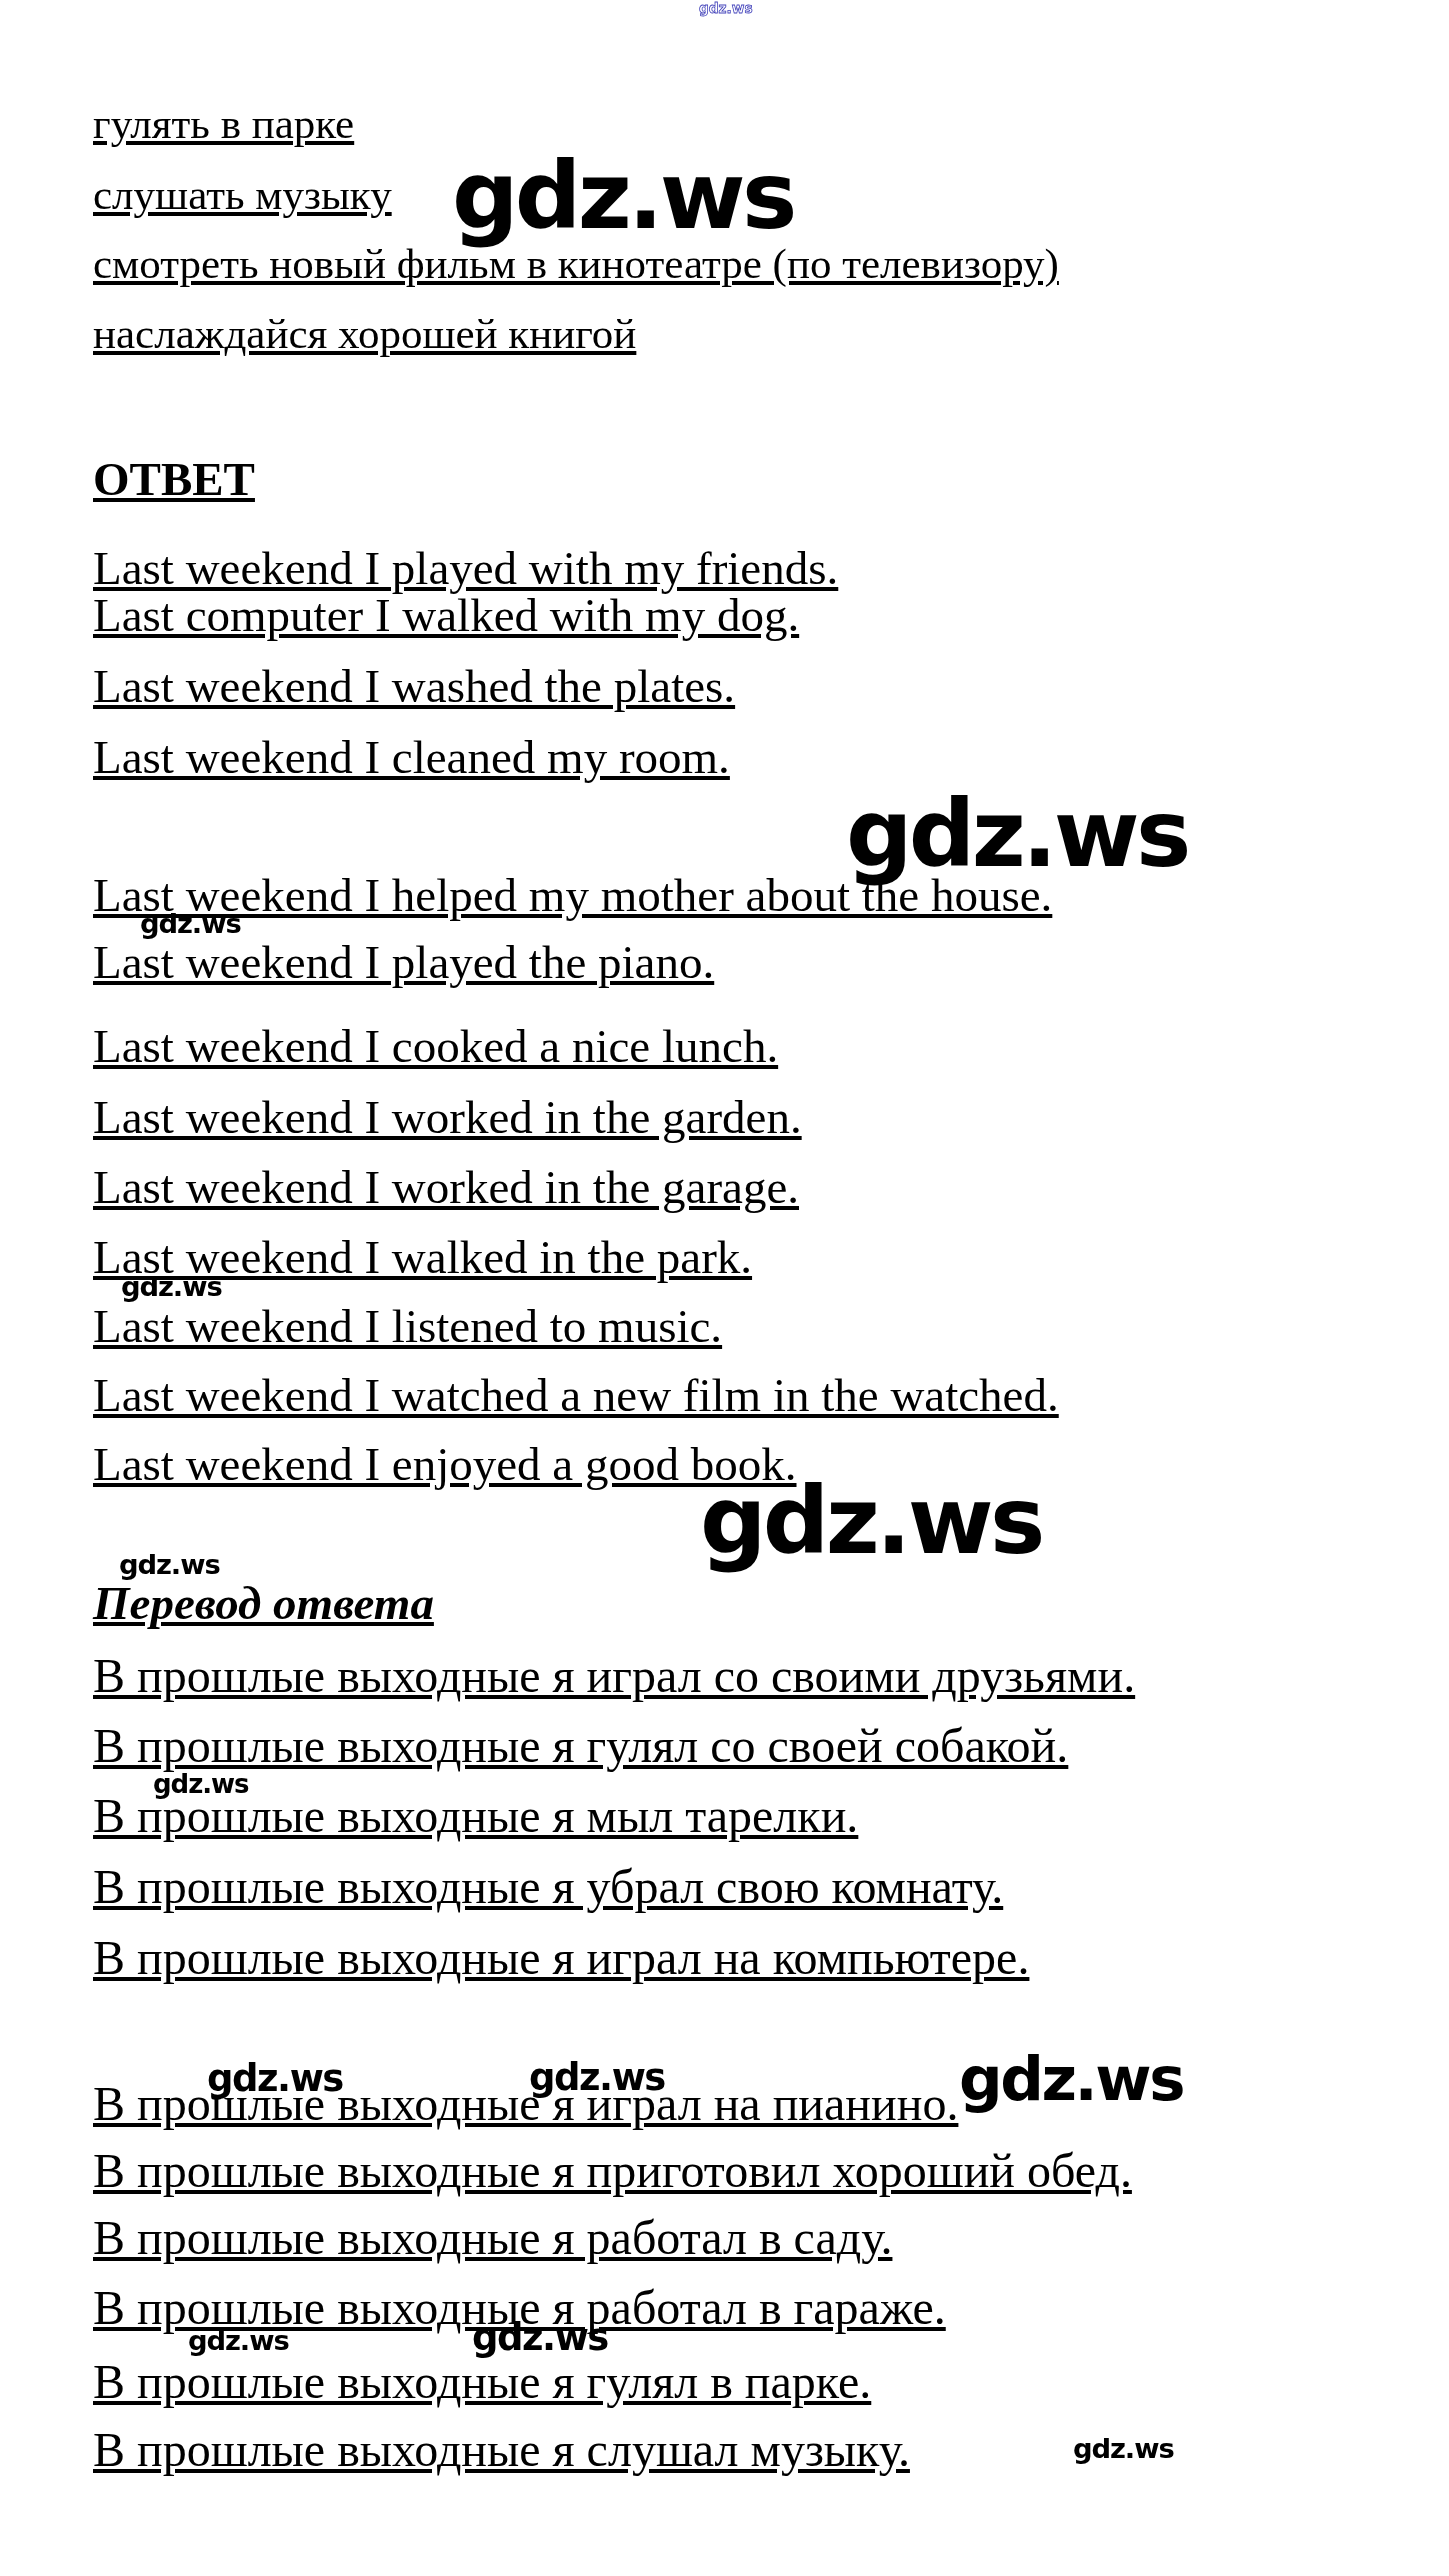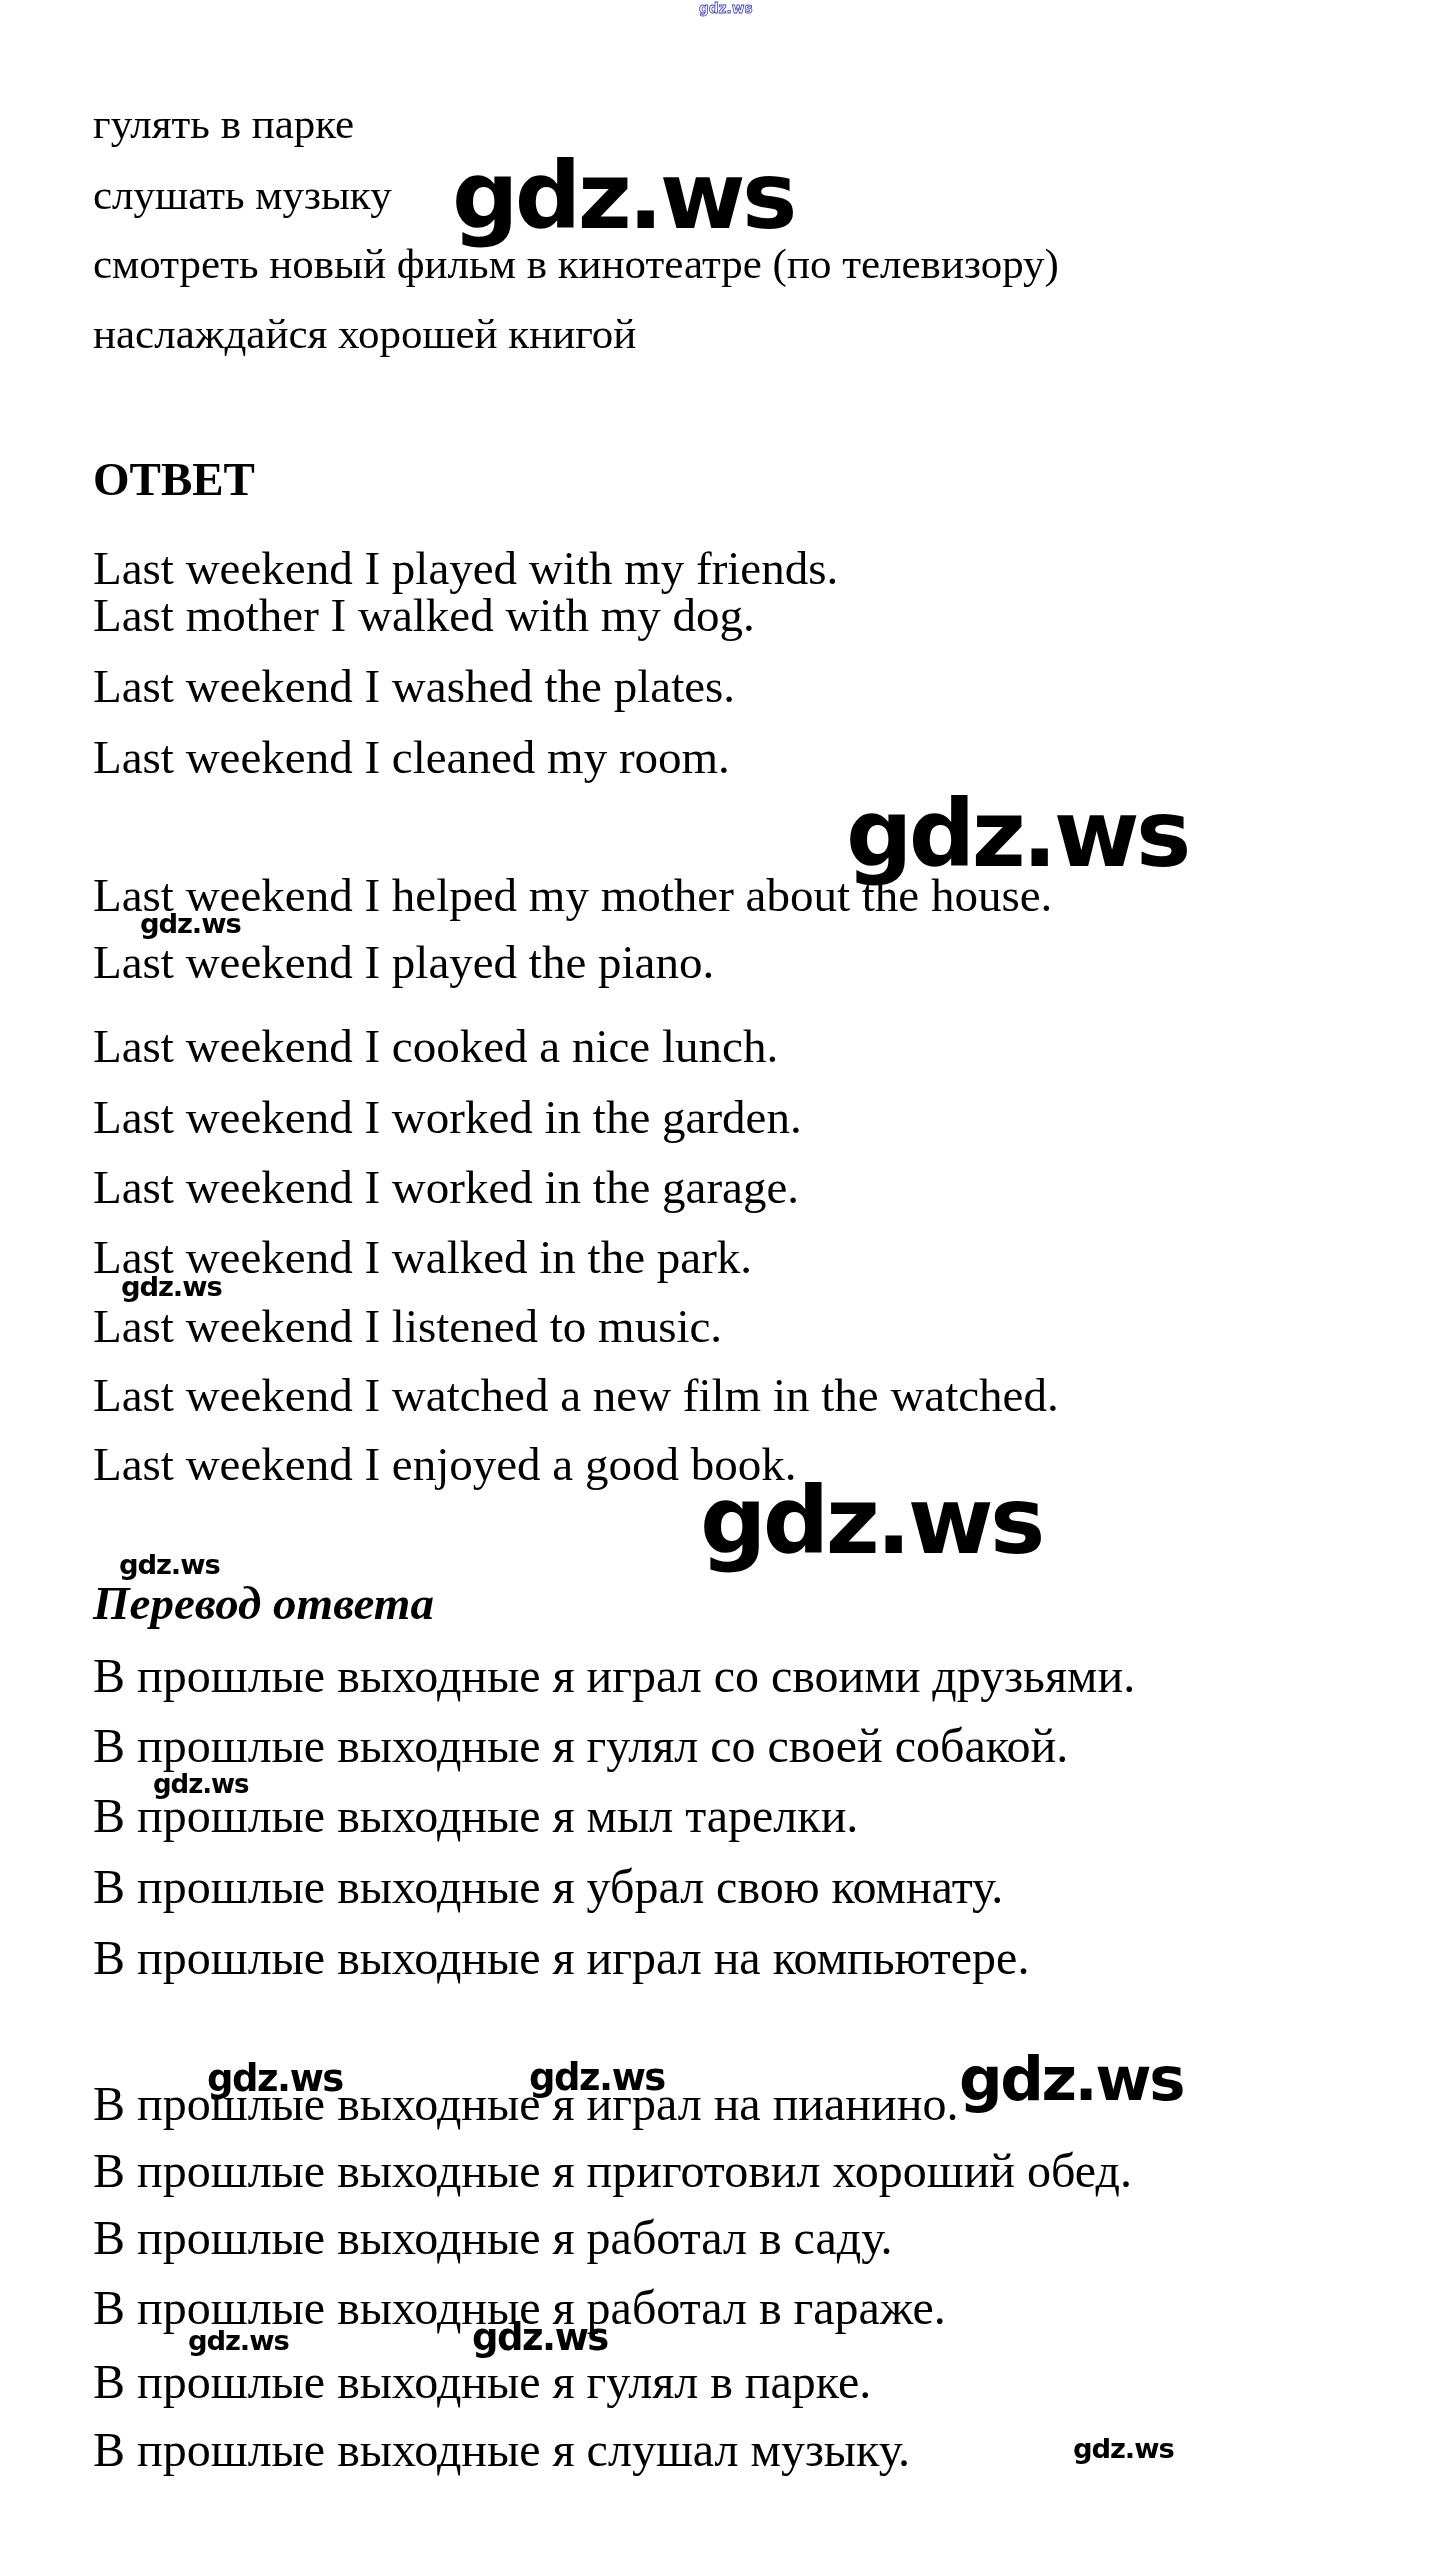--- a/index.html
+++ b/index.html
@@ -10,20 +10,21 @@
     background: #ffffff;
     color: #000000;
     font-family: "Liberation Serif", serif;
     overflow: hidden;
   }
   .line {
     position: absolute;
     left: 93px;
     line-height: 1;
     white-space: nowrap;
+    text-decoration: underline;
   }
   .intro-line   { font-size: 43px; }
   .en-line      { font-size: 47px; }
   .ru-line      { font-size: 48px; }
   .heading      { font-size: 47px; font-weight: bold; }
   .heading-ital { font-size: 47px; font-weight: bold; font-style: italic; }
   .wm {
     position: absolute;
     font-family: "DejaVu Sans", sans-serif;
     font-weight: bold;
@@ -54,21 +55,21 @@
   <div class="line intro-line" style="top:102px;">гулять в парке</div>
   <div class="line intro-line" style="top:173px;">слушать музыку</div>
   <div class="line intro-line" style="top:242px;">смотреть новый фильм в кинотеатре (по телевизору)</div>
   <div class="line intro-line" style="top:312px;text-align:center;">наслаждайся хорошей книгой</div>
 
   <div class="wm wm-big" style="left:452px; top:150px;">gdz.ws</div>
 
   <div class="line heading" style="top:456px;">ОТВЕТ</div>
 
   <div class="line en-line" style="top:521px;margin-top:24px;">Last weekend I played with my friends.</div>
-  <div class="line en-line" style="top:592px;">Last mother I walked with my dog.</div>
+  <div class="line en-line" style="top:592px;">Last computer I walked with my dog.</div>
   <div class="line en-line" style="top:663px;">Last weekend I washed the plates.</div>
   <div class="line en-line" style="top:734px;">Last weekend I cleaned my room.</div>
   <div class="line en-line" style="top:872px;">Last weekend I helped my mother about the house.</div>
   <div class="line en-line" style="top:939px;">Last weekend I played the piano.</div>
   <div class="line en-line" style="top:1023px;">Last weekend I cooked a nice lunch.</div>
   <div class="line en-line" style="top:1094px;">Last weekend I worked in the garden.</div>
   <div class="line en-line" style="top:1164px;">Last weekend I worked in the garage.</div>
   <div class="line en-line" style="top:1234px;">Last weekend I walked in the park.</div>
   <div class="line en-line" style="top:1303px;">Last weekend I listened to music.</div>
   <div class="line en-line" style="top:1372px;">Last weekend I watched a new film in the watched.</div>

